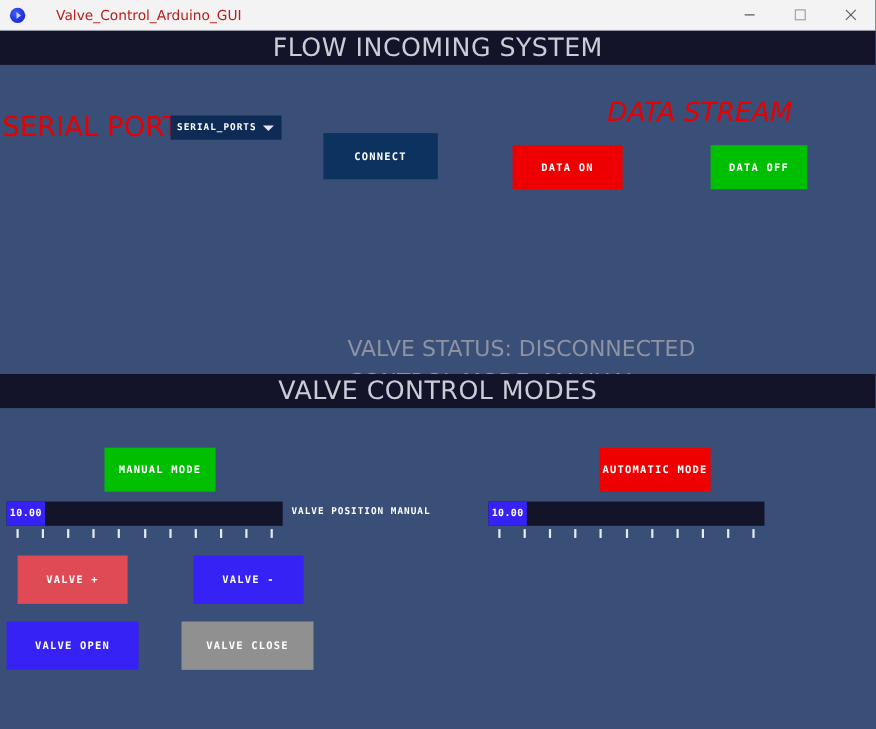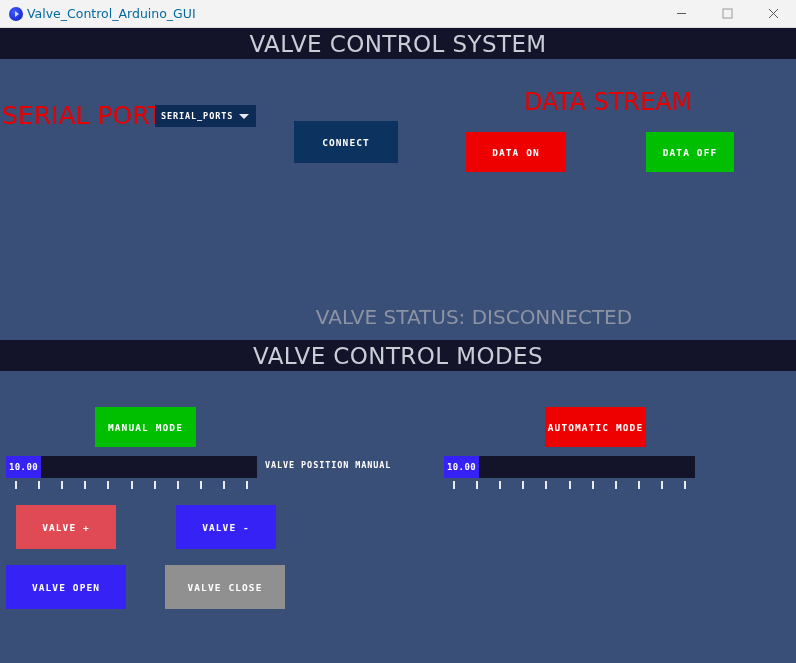--- a/index.html
+++ b/index.html
@@ -31,23 +31,23 @@
     flex: 0 0 auto;
   }
   #app-icon .tri {
     width: 0; height: 0;
     border-left: 4px solid #cfd8ff;
     border-top: 3px solid transparent;
     border-bottom: 3px solid transparent;
     margin-left: 1px;
   }
   #win-title {
-    margin-left: 4px;
+    margin-left: 28px;
     font-size: 12.5px;
-    color: #0369a1;
+    color: #b91c1c;
     font-family: "DejaVu Sans", sans-serif;
     white-space: nowrap;
   }
   .win-btns { margin-left: auto; display: flex; height: 100%; }
   .win-btn {
     width: 46px; height: 100%;
     display: flex; align-items: center; justify-content: center;
     color: #5a5a5a;
   }
   .win-btn svg { display: block; }
@@ -82,21 +82,21 @@
 
   
   .red-head {
     position: absolute;
     color: #e60000;
     font-size: 24px;
     font-family: "DejaVu Sans", sans-serif;
     white-space: nowrap;
   }
   #lbl-serial-port { left: 2px;  top: 73px; font-size: 25px; }
-  #lbl-data-stream { left: 524px; top: 60px; }
+  #lbl-data-stream { left: 552px; top: 60px; font-style: italic; }
   #lbl-incoming    { left: 538px; top: 156px; }
 
   
   .status-line {
     position: absolute;
     width: 796px;
     text-align: center;
     color: #8d93a3;
     font-size: 20px;
     font-family: "DejaVu Sans", sans-serif;
@@ -243,21 +243,21 @@
           <line x1="1" y1="1" x2="10" y2="10" stroke="#5a5a5a" stroke-width="1"></line>
           <line x1="10" y1="1" x2="1" y2="10" stroke="#5a5a5a" stroke-width="1"></line>
         </svg>
     </div>
   </div>
 </div>
 
 <div id="app">
 
   <div class="section-bar" id="bar-flow">
-    <span>VALVE CONTROL SYSTEM</span>
+    <span>FLOW INCOMING SYSTEM</span>
   </div>
 
   <div class="red-head" id="lbl-serial-port">SERIAL PORT:</div>
 
   <div id="serial-dropdown">
     <span class="dd-text">SERIAL_PORTS</span>
     <span class="dd-arrow"></span>
   </div>
 
   <div class="btn" id="btn-connect">

